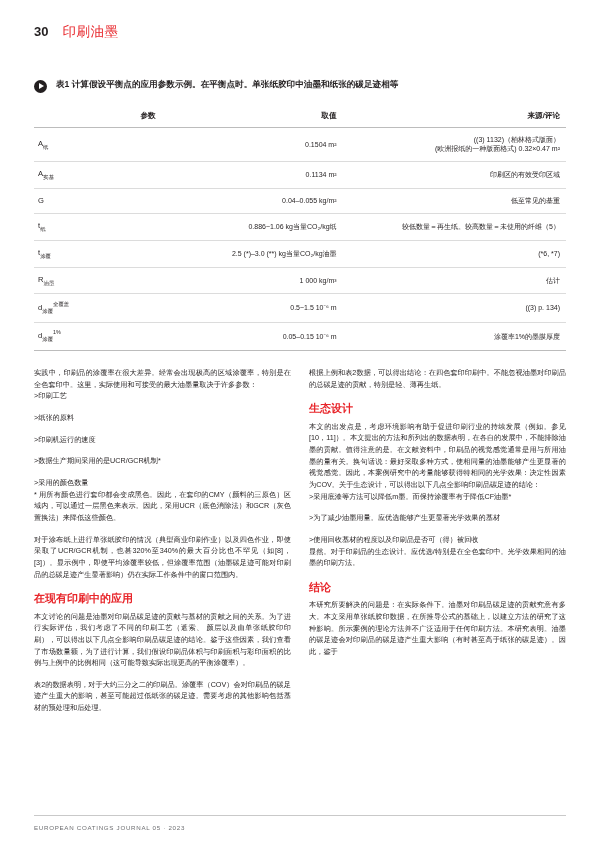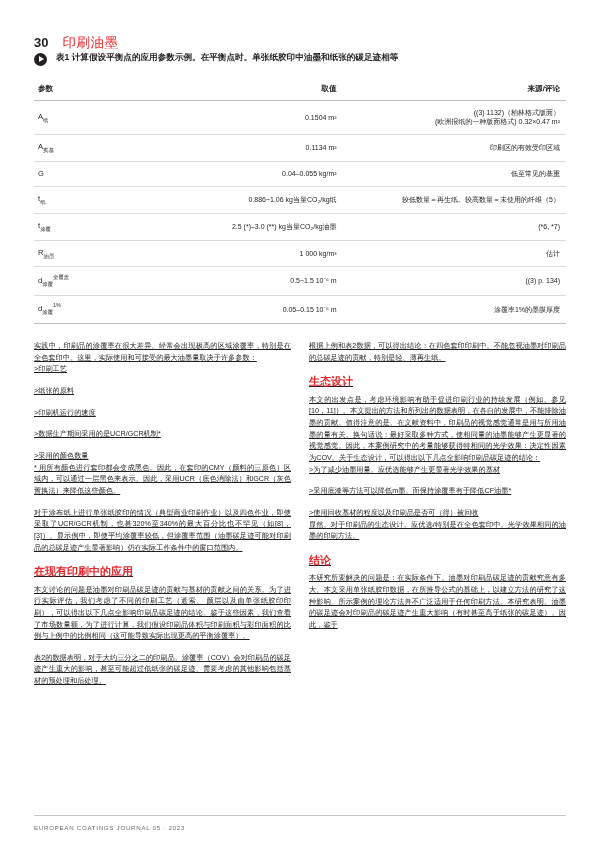--- a/index.html
+++ b/index.html
@@ -20,38 +20,39 @@
     width: 600px;
     height: 849px;
     box-sizing: border-box;
     padding: 0 34px;
   }
   
   .pg-header {
     display: flex;
     align-items: baseline;
     gap: 14px;
-    padding-top: 34px;
+    padding-top: 23px;
   }
   .pg-num {
     font-size: 13px;
     font-weight: bold;
     color: #231f20;
   }
   .pg-title {
     font-size: 13.5px;
     font-weight: normal;
     color: #e8262b;
     letter-spacing: 0.5px;
   }
   
   .caption-row {
     display: flex;
     align-items: flex-start;
     gap: 9px;
+    margin-top: 38px;
   }
   .caption-bullet {
     width: 13px;
     height: 13px;
     border-radius: 50%;
     background: #231f20;
     flex: 0 0 auto;
     margin-top: 1px;
     position: relative;
   }
@@ -75,21 +76,21 @@
   
   table.params {
     width: 100%;
     border-collapse: collapse;
     margin-top: 12px;
     table-layout: fixed;
   }
   table.params th {
     font-size: 7.6px;
     font-weight: bold;
-    text-align: left;
+    text-align: right;
     padding: 6px 6px 6px 4px;
     border-bottom: 0.8px solid #bcbcbc;
     color: #231f20;
   }
   table.params th.c, table.params td.c { text-align: right; }
   table.params td {
     font-size: 7px;
     padding: 7px 6px 7px 4px;
     border-bottom: 0.6px solid #dcdcdc;
     color: #231f20;
@@ -108,21 +109,20 @@
     display: flex;
     gap: 18px;
     margin-top: 16px;
   }
   .col {
     width: 50%;
     font-size: 7.2px;
     line-height: 1.62;
     text-align: justify;
     color: #231f20;
-    text-decoration: underline;
   }
   .col p { margin: 0 0 0 0; }
   .col p + p { margin-top: 10px; }
   .sec-head {
     color: #e8262b;
     font-weight: bold;
     font-size: 11px;
     margin: 11px 0 5px 0;
     line-height: 1.3;
   }
@@ -233,22 +233,22 @@
       <div class="sec-head">在现有印刷中的应用</div>
       <p>本文讨论的问题是油墨对印刷品碳足迹的贡献与基材的贡献之间的关系。为了进行实际评估，我们考虑了不同的印刷工艺（遮索、 颜层以及由单张纸胶印印刷），可以得出以下几点全影响印刷品碳足迹的结论。鉴于这些因素，我们查看了市场数量额，为了进行计算，我们假设印刷品体积与印刷面积与彩印面积的比例与上例中的比例相同（这可能导致实际出现更高的平衡涂覆率）。</p>
       <p>表2的数据表明，对于大约三分之二的印刷品。涂覆率（COV）会对印刷品的碳足迹产生重大的影响，甚至可能超过低纸张的碳足迹。需要考虑的其他影响包括基材的预处理和后处理。</p>
     </div>
 
     <div class="col">
       <p>根据上例和表2数据，可以得出结论：在四色套印印刷中。不能忽视油墨对印刷品的总碳足迹的贡献，特别是轻、薄再生纸。</p>
       <div class="sec-head">生态设计</div>
       <p>本文的出发点是，考虑环境影响有助于促进印刷行业的持续发展（例如。参见[10，11]）。本文提出的方法和所列出的数据表明，在各自的发展中，不能排除油墨的贡献。值得注意的是。在文献资料中，印刷品的视觉感觉通常是用与所用油墨的量有关。换句话说：最好采取多种方式，使相同量的油墨能够产生更显著的视觉感觉。因此，本案例研究中的考量能够获得特相同的光学效果：决定性因素为COV。关于生态设计，可以得出以下几点全影响印刷品碳足迹的结论：</p>
       <div>
+          <p class="list-line">&gt;采用底漆等方法可以降低m墨。而保持涂覆率有于降低CF油墨*</p>
           <p class="list-line">&gt;为了减少油墨用量。应优选能够产生更显著光学效果的基材</p>
-          <p class="list-line">&gt;采用底漆等方法可以降低m墨。而保持涂覆率有于降低CF油墨*</p>
           <p class="list-line">&gt;使用回收基材的程度以及印刷品是否可（得）被回收</p>
         </div>
       <p>显然。对于印刷品的生态设计。应优选/特别是在全色套印中。光学效果相同的油墨的印刷方法。</p>
       <div class="sec-head">结论</div>
       <p>本研究所要解决的问题是：在实际条件下。油墨对印刷品碳足迹的贡献究意有多大。本文采用单张纸胶印数据，在所推导公式的基础上，以建立方法的研究了这种影响。所示案例的理论方法并不广泛适用于任何印刷方法。本研究表明。油墨的碳足迹会对印刷品的碳足迹产生重大影响（有时甚至高于纸张的碳足迹）。因此，鉴于</p>
     </div>
 
   </div>
 
   <div class="footer-rule"></div>

